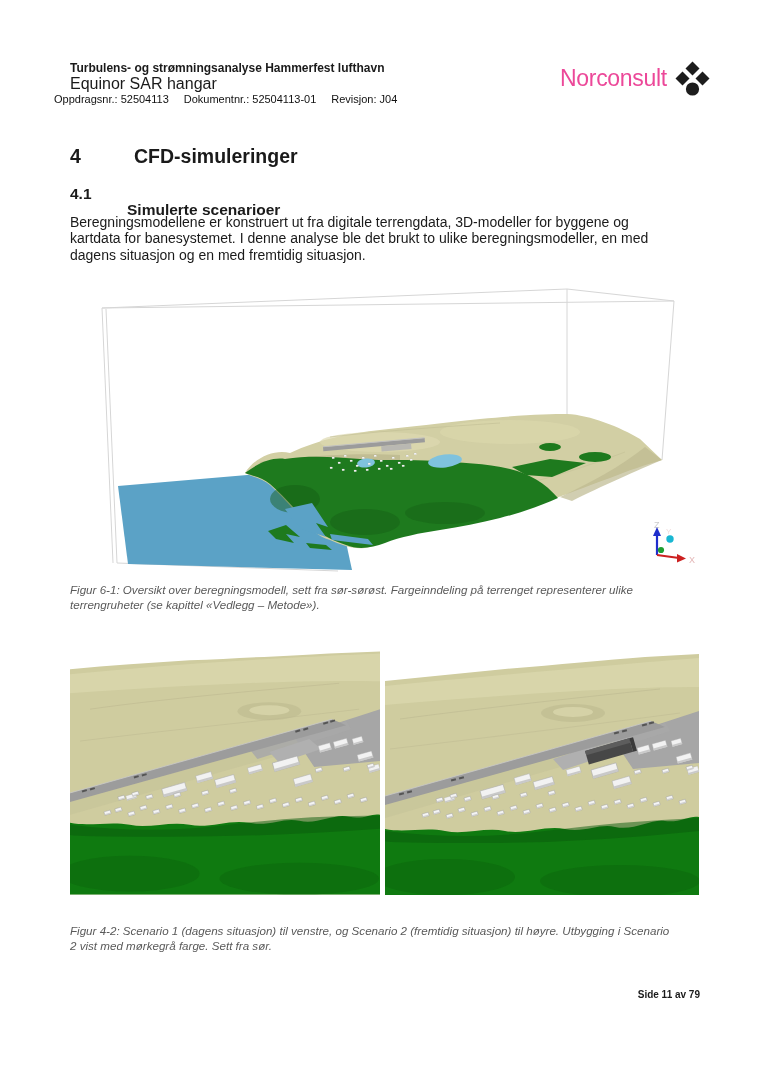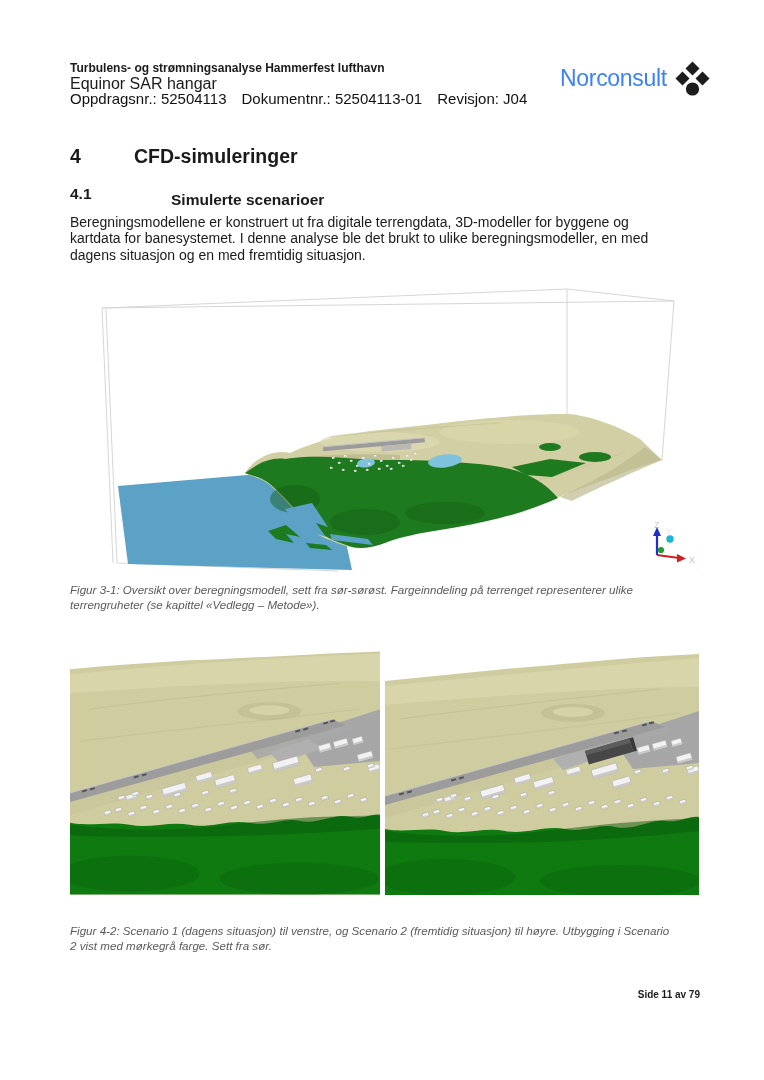--- a/index.html
+++ b/index.html
@@ -4,32 +4,32 @@
 <style>
   html,body{margin:0;padding:0;}
   body{
     width:764px;height:1080px;background:#ffffff;position:relative;
     font-family:"Liberation Sans", sans-serif;color:#1a1a1a;overflow:hidden;
   }
   .abs{position:absolute;}
   
   .hdr-title{left:70px;top:61px;font-size:12px;font-weight:bold;line-height:15px;}
   .hdr-sub{left:70px;top:76px;font-size:16px;line-height:15px;}
-  .hdr-meta{left:70px;top:92px;font-size:15px;line-height:14px;color:#111;}
+  .hdr-meta{left:54px;top:92px;font-size:11px;line-height:14px;color:#111;}
   .hdr-meta span{margin-right:15px;}
   .logo{left:560px;top:60px;display:flex;align-items:center;}
-  .logo-text{font-size:23px;letter-spacing:-0.3px;color:#3b82f6;text-align:center;}
+  .logo-text{font-size:23px;letter-spacing:-0.3px;color:#ec4899;text-align:center;}
   .logo-mark{margin-left:7px;}
   
   .h1{top:145px;left:70px;font-size:19.5px;font-weight:bold;}
   .h1 .num{position:absolute;left:0;top:0;}
   .h1 .txt{position:absolute;left:57px;top:0;white-space:nowrap;margin-left:7px;}
   .h2{top:185px;left:70px;font-size:15.5px;font-weight:bold;}
   .h2 .num{position:absolute;left:0;top:0;}
-  .h2 .txt{position:absolute;left:57px;top:6px;white-space:nowrap;margin-left:44px;}
+  .h2 .txt{position:absolute;left:57px;top:16px;white-space:nowrap;}
   .para{top:214px;left:70px;width:604px;font-size:14px;line-height:16.3px;}
   .caption{left:70px;width:604px;font-size:11.6px;line-height:14.8px;font-style:italic;color:#595959;}
   .cap1{top:583px;}
   .cap2{top:924px;}
   .footer{top:989px;right:64px;font-size:10px;font-weight:bold;}
   svg{display:block;}
 </style>
 </head>
 <body>
 
@@ -170,21 +170,21 @@
     <polygon points="573,249 581,249 577,240" fill="#1f2ecc"></polygon>
     <line x1="577" y1="268" x2="599" y2="271" stroke="#cc2020" stroke-width="2.2"></line>
     <polygon points="597,267 597,275.5 606,271.5" fill="#cc2020"></polygon>
     <text x="609" y="276" fill="#e3b6b6" font-size="9">X</text>
     <text x="586" y="247" fill="#efdcdc" font-size="8">Y</text>
     <circle cx="581" cy="263" r="3.1" fill="#1f9e30"></circle>
     <circle cx="590" cy="252" r="3.7" fill="#19b7d2"></circle>
   </g>
 </svg>
 
-<div class="abs caption cap1">Figur 3-1: Oversikt over beregningsmodell, sett fra sør-sørøst. Fargeinndeling på terrenget representerer ulike terrengruheter (se kapittel «Vedlegg – Metode»).</div>
+<div class="abs caption cap1">Figur 6-1: Oversikt over beregningsmodell, sett fra sør-sørøst. Fargeinndeling på terrenget representerer ulike terrengruheter (se kapittel «Vedlegg – Metode»).</div>
 
 <svg class="abs" style="left:70px;top:649px;" width="310" height="246" viewBox="0 0 311 246">
 
   <path fill="#cfcc9f" d="M0,20 C40,16 80,14 120,11 C170,9 220,6 260,4 L311,2 L311,246 L0,246 Z"></path>
   <g>
     <path d="M0,25 C70,18 150,12 230,8 C260,6 290,5 311,4 L311,32 C230,30 120,36 0,44 Z" fill="#dad7ad" opacity="0.8"></path>
     <ellipse cx="200" cy="62" rx="32" ry="9" fill="#bfbc92" opacity="0.7"></ellipse>
     <ellipse cx="200" cy="61" rx="20" ry="5" fill="#d5d2a7"></ellipse>
     <path d="M20,60 C90,50 180,42 270,34" stroke="#bdb991" stroke-width="1" fill="none" opacity="0.6"></path>
     <path d="M10,92 C90,82 190,72 290,60" stroke="#bdb991" stroke-width="1" fill="none" opacity="0.5"></path>

